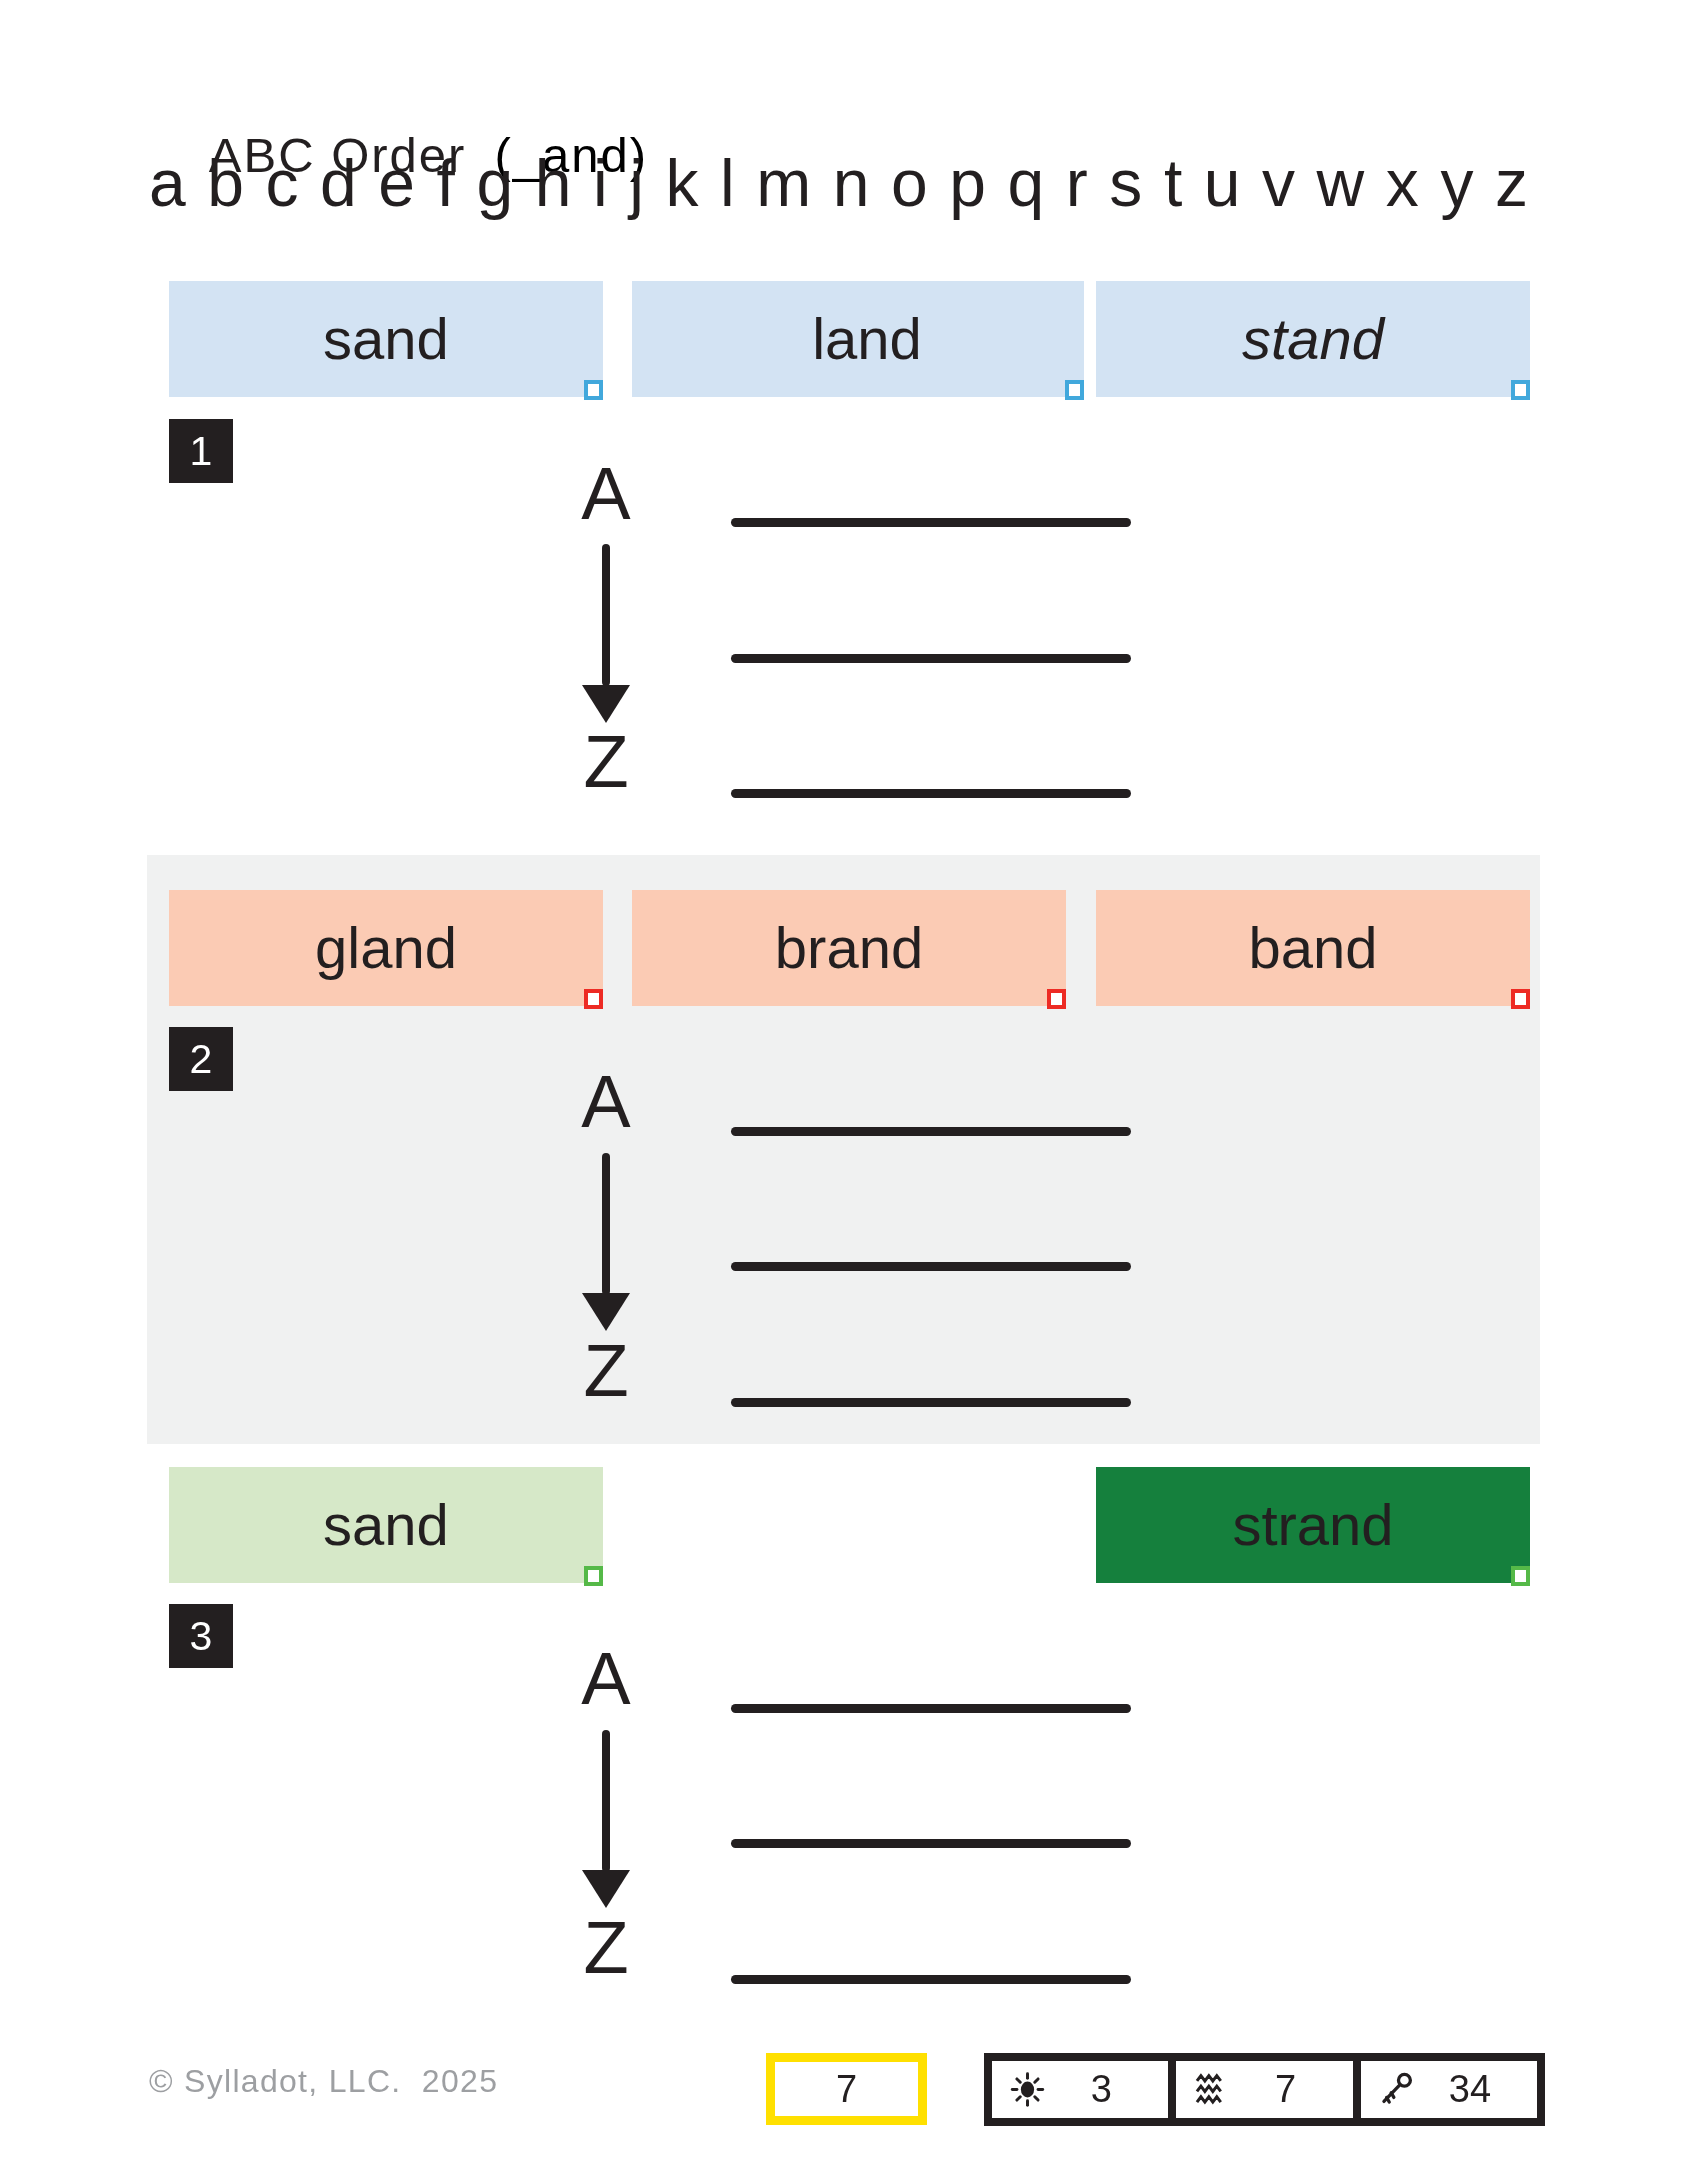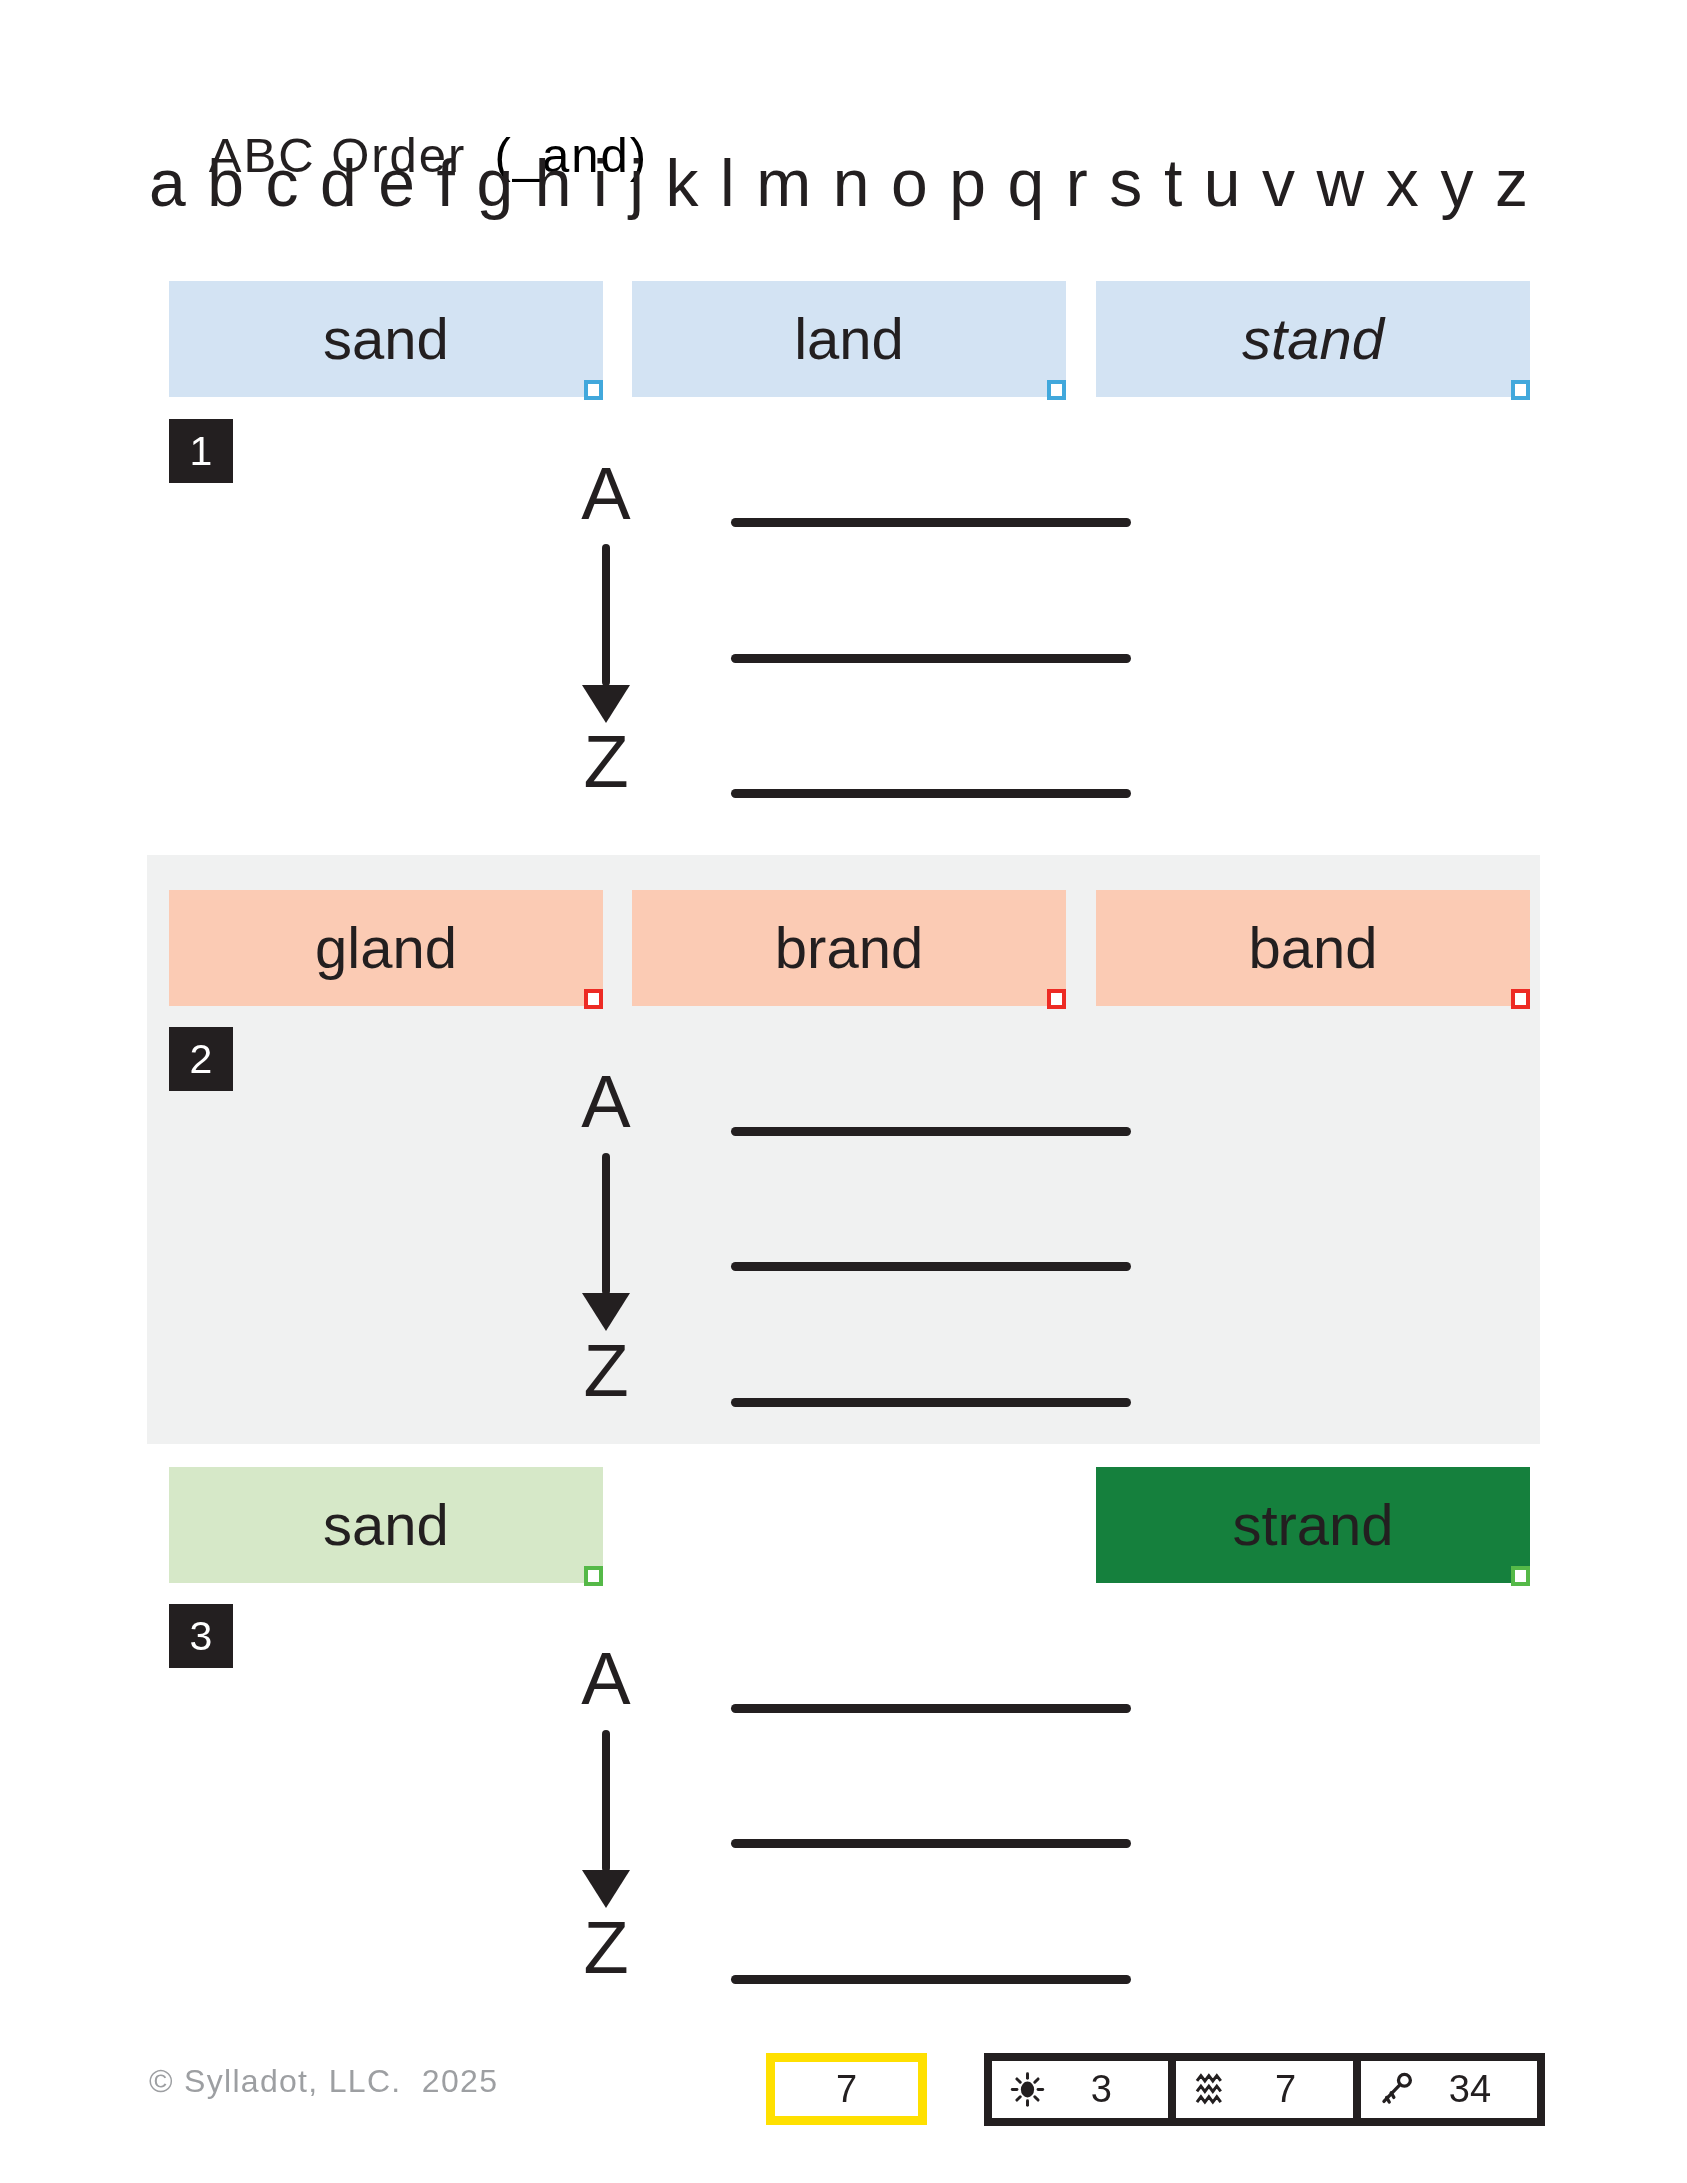--- a/index.html
+++ b/index.html
@@ -74,21 +74,21 @@
       <span>y</span>
       <span>z</span>
   </div>
 
   <div class="gray-band" style="background-color: rgb(240, 241, 241);"></div>
 
   <div class="card" style="left: 169px; top: 281px; background-color: rgb(211, 227, 243);">
     <span class="word">sand</span>
     <span class="checkbox" style="border-color: rgb(65, 168, 220);"></span>
   </div>
-  <div class="card" style="left: 632px; top: 281px; background-color: rgb(211, 227, 243);">
+  <div class="card" style="left: 632px; top: 281px; background-color: rgb(211, 227, 243); padding-left: 18px;">
     <span class="word">land</span>
     <span class="checkbox" style="border-color: rgb(65, 168, 220);"></span>
   </div>
   <div class="card" style="left: 1096px; top: 281px; background-color: rgb(211, 227, 243); font-style: italic;">
     <span class="word">stand</span>
     <span class="checkbox" style="border-color: rgb(65, 168, 220);"></span>
   </div>
   <div class="badge" style="top:419px">
       <span>1</span>
     </div>

